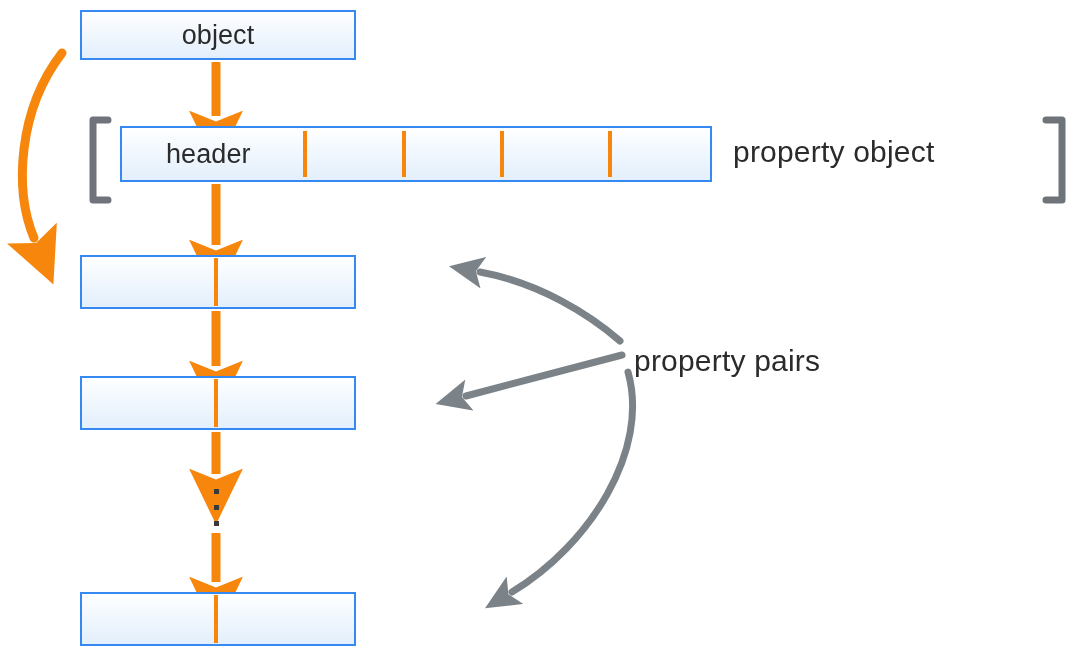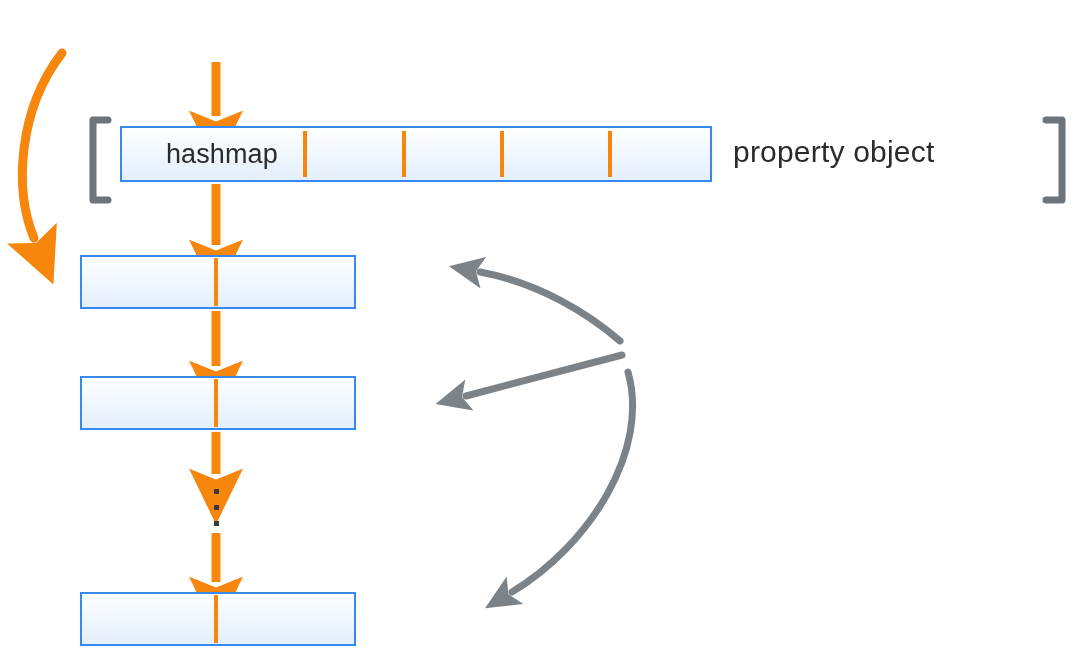--- a/index.html
+++ b/index.html
@@ -109,23 +109,26 @@
       <path d="M 620,341 C 590,315 540,283 480,272" fill="none" stroke="#7C8388" stroke-width="7" stroke-linecap="round" marker-end="url(#grayHead)"></path>
     </g>
     <g>
       <path d="M 622,355 L 466,396" fill="none" stroke="#7C8388" stroke-width="7" stroke-linecap="round" marker-end="url(#grayHead)"></path>
     </g>
     <g>
       <path d="M 628,372 C 650,450 590,545 512,592" fill="none" stroke="#7C8388" stroke-width="7" stroke-linecap="round" marker-end="url(#grayHead)"></path>
     </g>
   </svg>
 
+  <div class="box" style="left:80px; top:10px; width:276px; height:50px;">
+    <span class="box-label center">object</span>
+  </div>
 
   <div class="box" style="left:120px; top:126px; width:592px; height:56px;">
-    <span class="box-label" style="margin-left:44px;">hashmap</span>
+    <span class="box-label" style="margin-left:44px;">header</span>
   </div>
 
   <div class="box" style="left:80px; top:255px; width:276px; height:54px;"></div>
 
   <div class="box" style="left:80px; top:376px; width:276px; height:54px;"></div>
 
   <div class="box" style="left:80px; top:592px; width:276px; height:54px;"></div>
 
   <div class="tick" style="left:303px; top:131px; height:46px;"></div>
   <div class="tick" style="left:402px; top:131px; height:46px;"></div>
@@ -135,14 +138,15 @@
   <div class="tick" style="left:214px; top:258px; height:48px;"></div>
   <div class="tick" style="left:214px; top:379px; height:48px;"></div>
   <div class="tick" style="left:214px; top:595px; height:48px;"></div>
 
   <div class="dot" style="left:214px; top:489px;"></div>
   <div class="dot" style="left:214px; top:505px;"></div>
   <div class="dot" style="left:214px; top:521px;"></div>
 
   <div class="annot" style="left:733px; top:135px;">property object</div>
 
+  <div class="annot" style="left:634px; top:344px;">property pairs</div>
 
 </div>
 
 </body></html>

